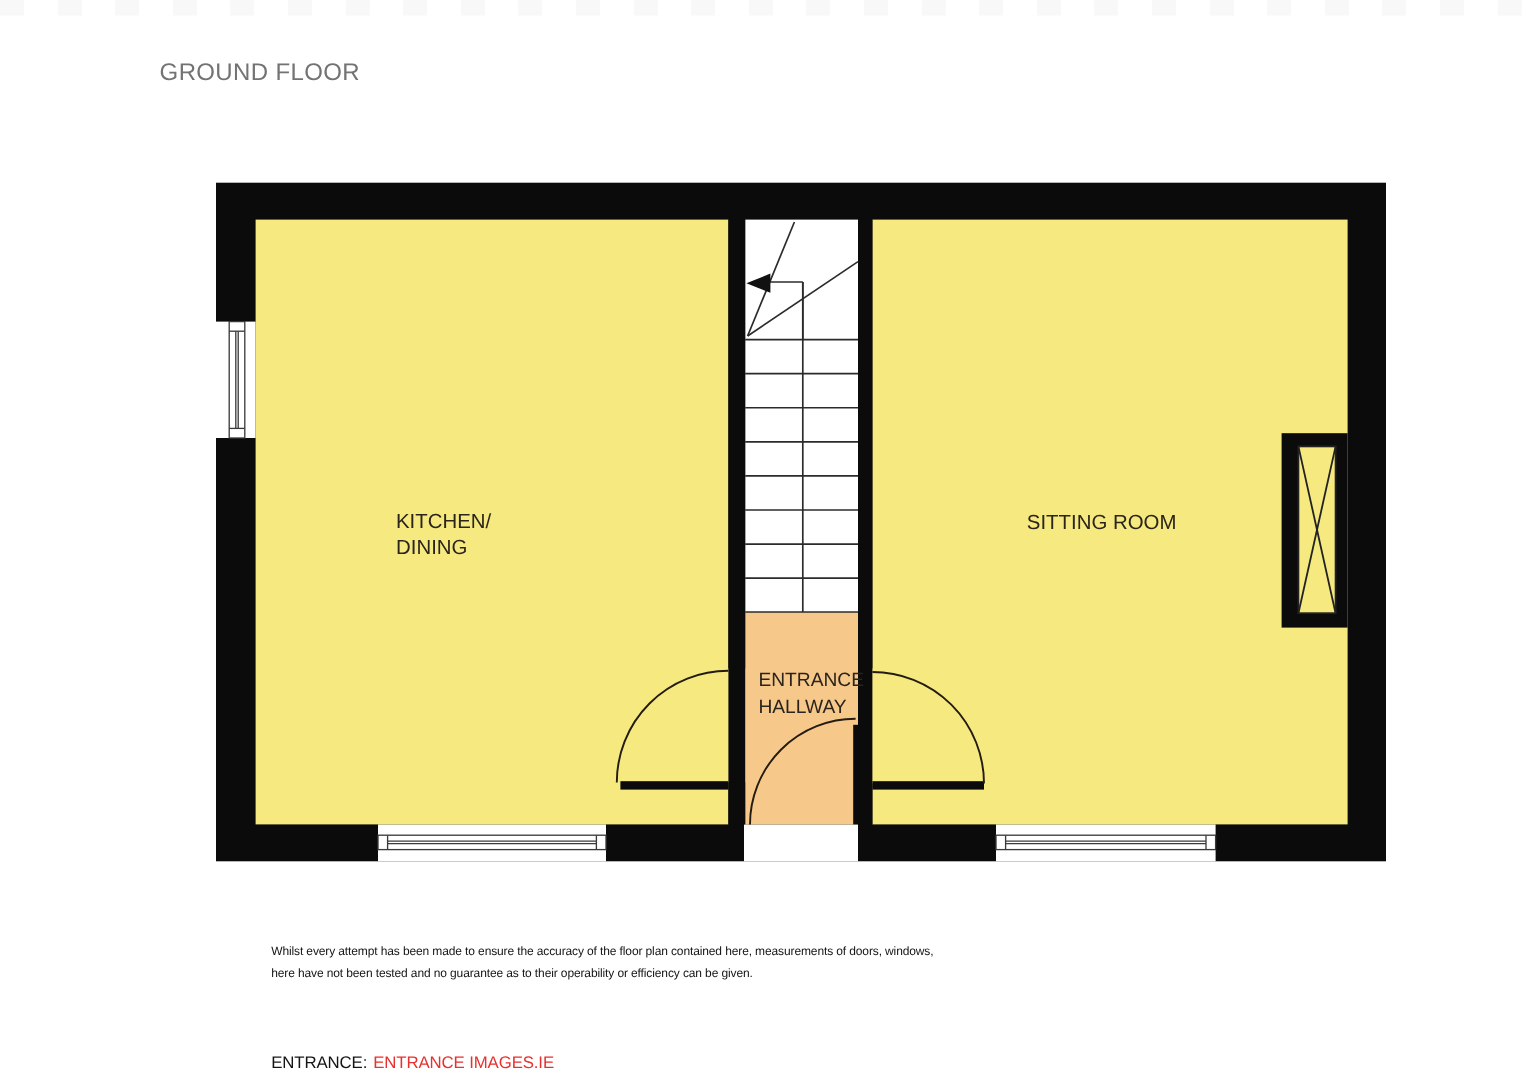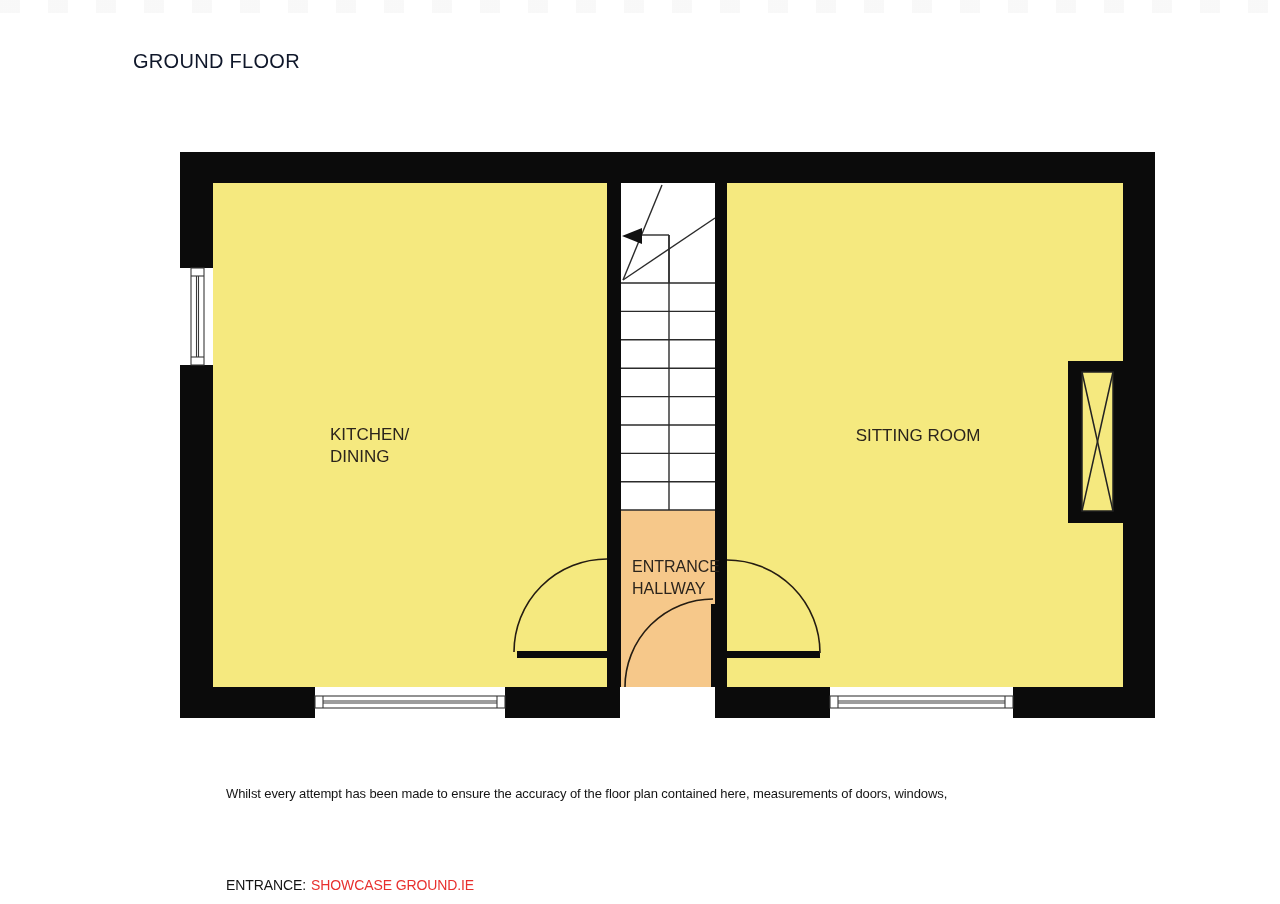--- a/index.html
+++ b/index.html
@@ -7,27 +7,27 @@
     width:1280px;height:904px;position:relative;background:#ffffff;
     font-family:"Liberation Sans",sans-serif;overflow:hidden;
   }
   .top-artifact{
     position:absolute;left:0;top:0;width:1280px;height:13px;
     background:repeating-linear-gradient(90deg,#f7f7f7 0 20px,#ffffff 20px 48px);
     opacity:.85;
   }
   .page-title{
     position:absolute;left:133px;top:50px;
-    font-size:20px;letter-spacing:.3px;color:#0f172a;
+    font-size:20px;letter-spacing:.3px;color:#737373;
   }
   .plan-svg{position:absolute;left:180px;top:152px;}
   .room-label{fill:#2b241c;font-family:"Liberation Sans",sans-serif;}
   .disclaimer{
     position:absolute;left:226px;top:785px;width:840px;
-    font-size:13px;line-height:18.3px;color:#141414;letter-spacing:-.1px;
+    font-size:10px;line-height:18.3px;color:#141414;letter-spacing:-.1px;
   }
   .disclaimer .line{white-space:pre;}
   .copyright{
     position:absolute;left:226px;top:877px;font-size:14px;color:#141414;
     letter-spacing:-.1px;
   }
   .copyright .link{color:#e8302e;margin-left:5px;}
 </style>
 </head>
 <body>
@@ -114,17 +114,18 @@
 
   <text class="room-label" x="150" y="288" font-size="17">KITCHEN/</text>
   <text class="room-label" x="150" y="310" font-size="17">DINING</text>
   <text class="room-label" x="738" y="289" font-size="17" text-anchor="middle">SITTING ROOM</text>
   <text class="room-label" x="452" y="420" font-size="16">ENTRANCE</text>
   <text class="room-label" x="452" y="442" font-size="16">HALLWAY</text>
 </svg>
 
 <div class="disclaimer">
   <div class="line">Whilst every attempt has been made to ensure the accuracy of the floor plan contained here, measurements of doors, windows,</div>
+  <div class="line">here have not been tested and no guarantee as to their operability or efficiency can be given.</div>
 </div>
 
 <div class="copyright">
-  <span>ENTRANCE:</span><span class="link">SHOWCASE GROUND.IE</span>
+  <span>ENTRANCE:</span><span class="link">ENTRANCE IMAGES.IE</span>
 </div>
 
 </body></html>

